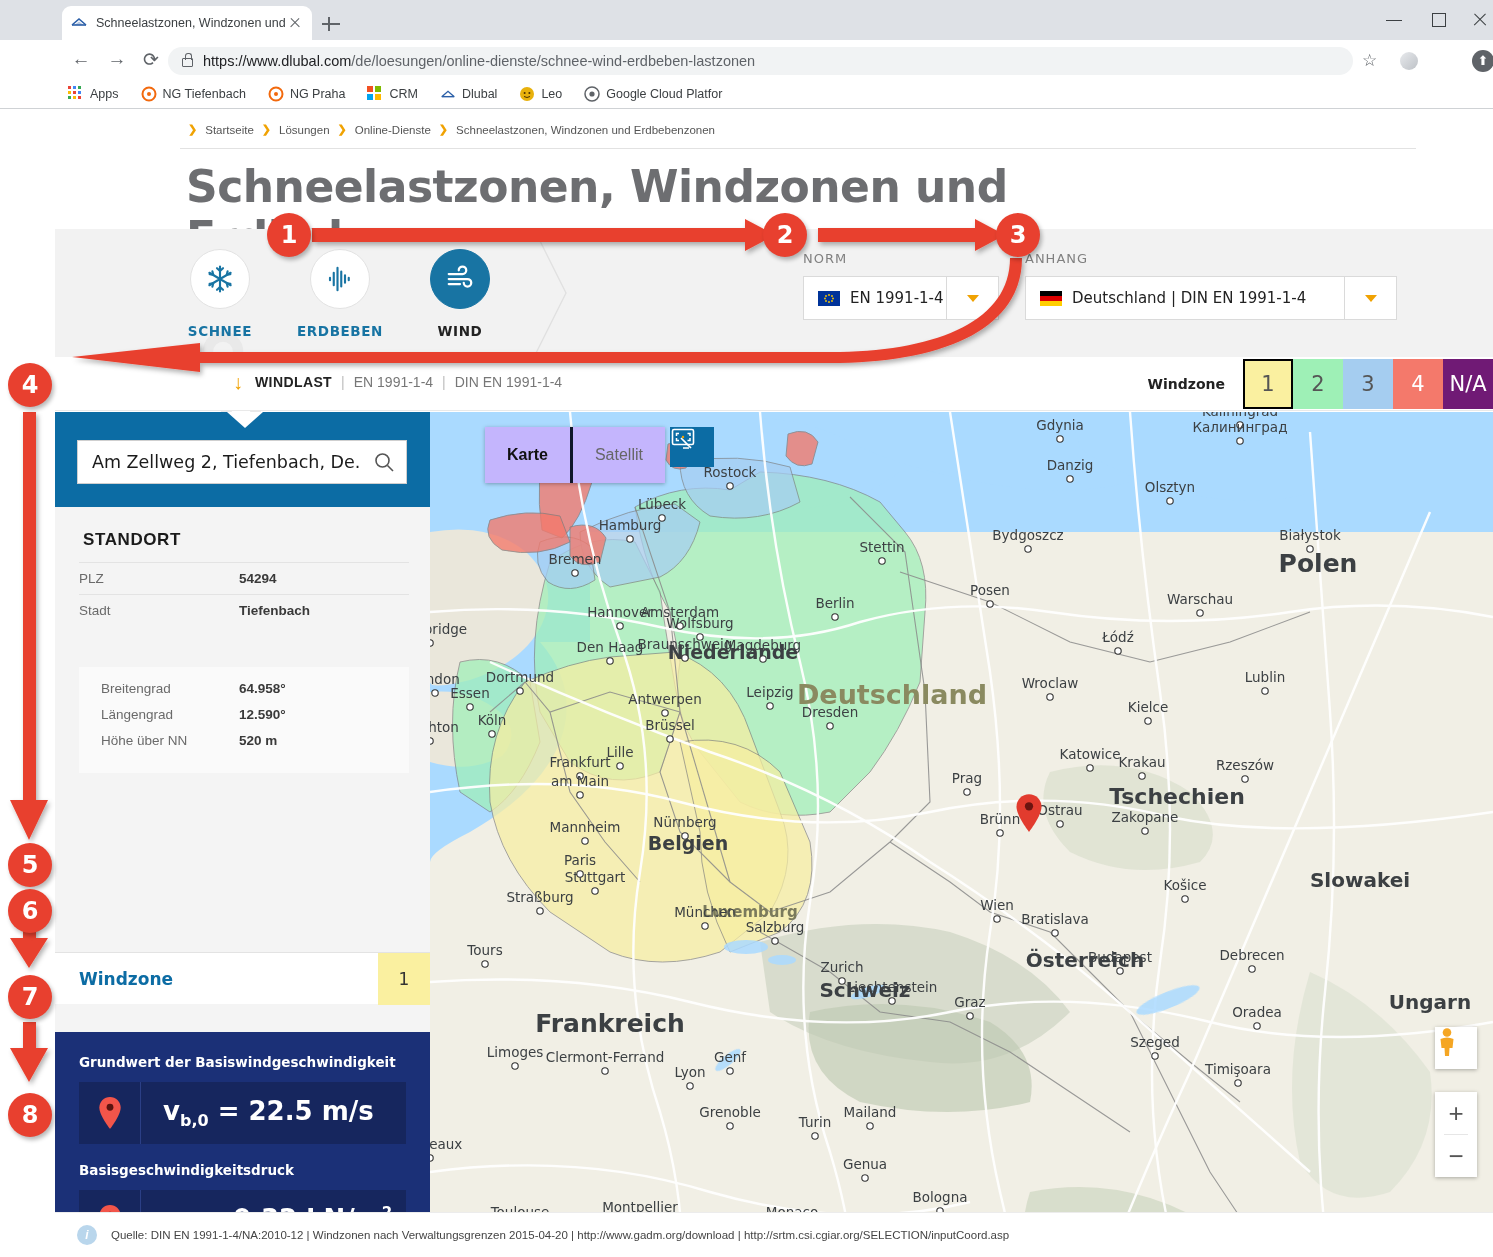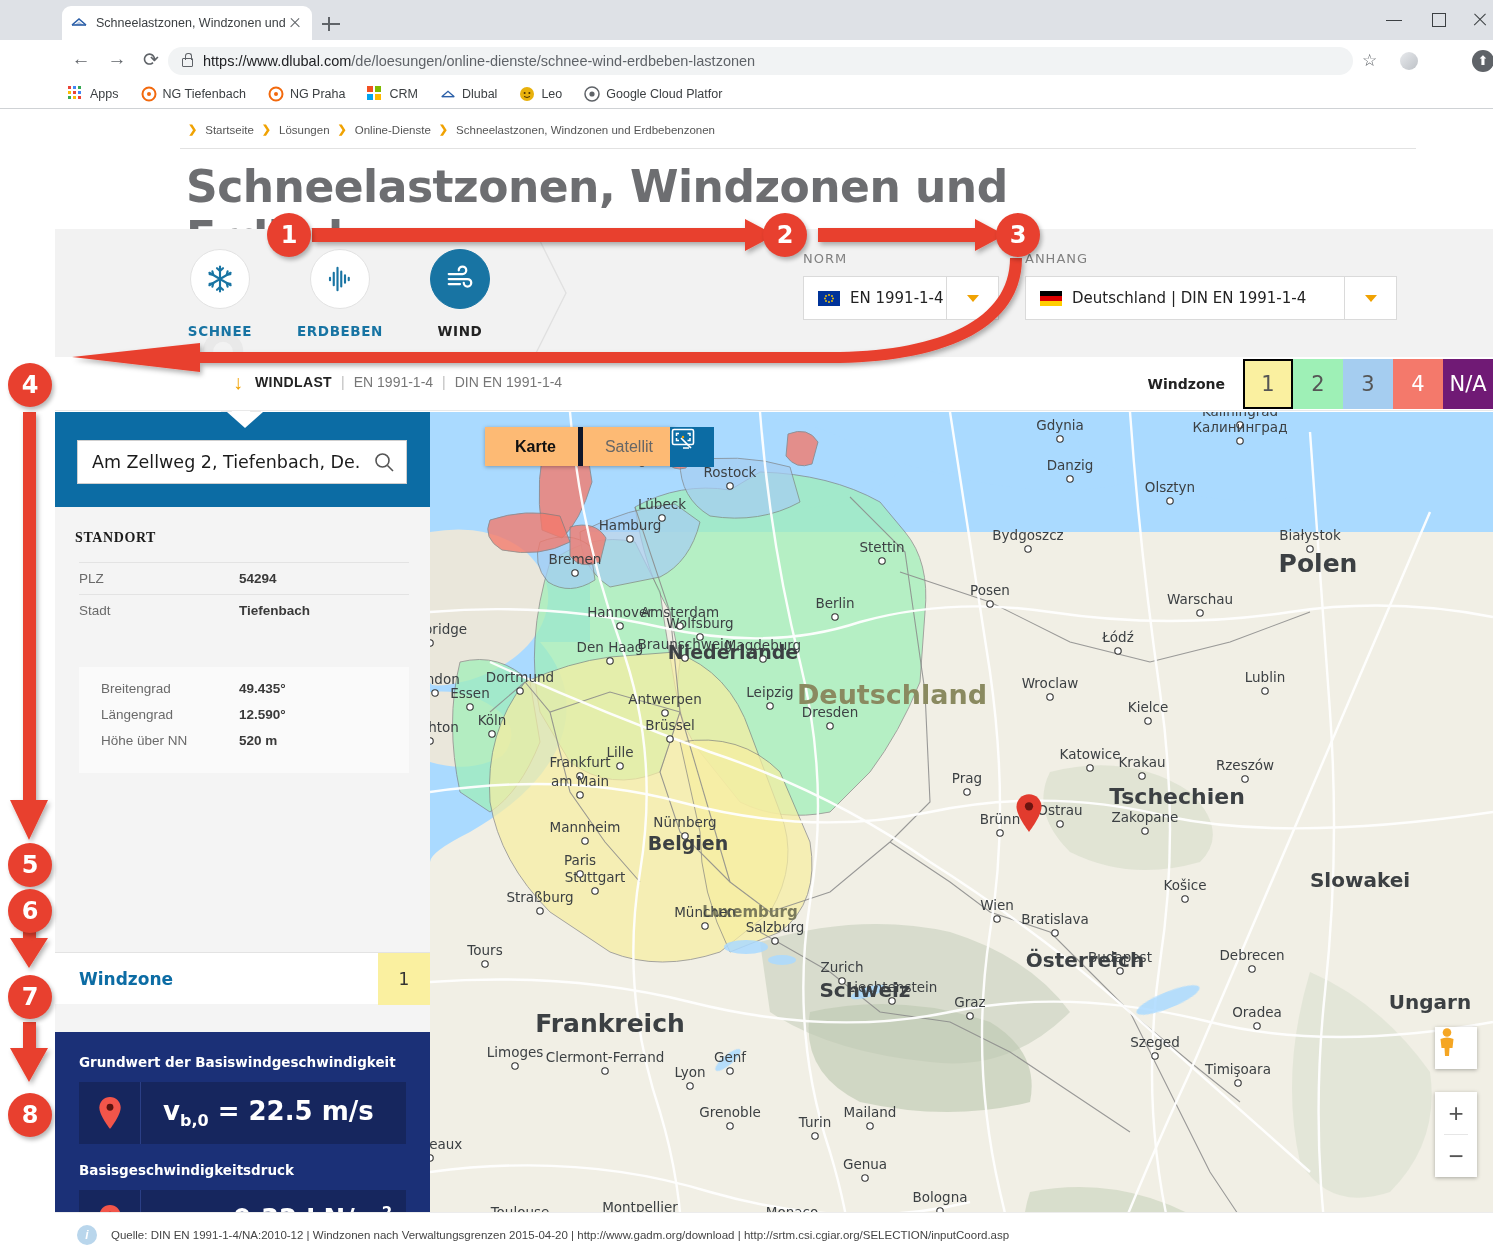--- a/index.html
+++ b/index.html
@@ -123,21 +123,21 @@
 
   
   .main { position: absolute; left: 55px; top: 303px; width: 1438px; height: 900px; }
   .sidebar { position: absolute; left: 0; top: 0; width: 375px; height: 900px; background: #f4f4f4; }
   .search-head { position: absolute; left: 0; top: 0; width: 375px; height: 95px; background: #0c6ca4; }
   .notch { position: absolute; left: 172px; top: 0; width: 0; height: 0; border-left: 18px solid transparent; border-right: 18px solid transparent; border-top: 16px solid #fff; }
   .search-wrap { position: absolute; left: 22px; top: 28px; width: 330px; height: 44px; background: #fff; border: 1px solid #cfcfcf; display: flex; align-items: center; }
   .search-val { flex: 1; padding-left: 14px; font-size: 17.5px; color: #1b1b1b; white-space: nowrap; overflow: hidden; font-family: "DejaVu Sans", sans-serif; }
   .mag { width: 44px; display: flex; align-items: center; justify-content: center; }
 
-  .sec-title { position: absolute; left: 20px; top: 118px; font-size: 14px; font-weight: bold; letter-spacing: .6px; color: #1b1b1b; font-family: Liberation Serif, serif; }
+  .sec-title { position: absolute; left: 28px; top: 118px; font-size: 17px; font-weight: bold; letter-spacing: .6px; color: #1b1b1b; font-family: Liberation Sans, sans-serif; }
   .kv-table { position: absolute; left: 24px; top: 150px; width: 330px; }
   .kv { display: flex; height: 32px; align-items: center; border-top: 1px solid #e3e3e3; font-size: 13.5px; }
   .kv .k { width: 160px; color: #6a6a6a; }
   .kv .v { color: #3a3a3a; font-weight: bold; }
   .coords { position: absolute; left: 24px; top: 255px; width: 330px; background: #fafafa; padding: 14px 0 14px 22px; }
   .coord { display: flex; height: 26px; align-items: flex-start; font-size: 13.5px; }
   .coord .k { width: 138px; color: #6a6a6a; }
   .coord .v { color: #3a3a3a; font-weight: bold; }
 
   .zone-row {
@@ -151,24 +151,24 @@
   .res-cap { color: #fff; font-size: 13.5px; font-weight: bold; font-family: "DejaVu Sans", sans-serif; }
   .res-box { margin-top: 12px; height: 62px; background: #16265e; display: flex; align-items: center; }
   .res-pin { width: 62px; display: flex; align-items: center; justify-content: center; border-right: 1px solid #2b3f86; height: 100%; }
   .res-val { padding-left: 22px; color: #fff; font-size: 26px; font-weight: bold; font-family: "DejaVu Sans", sans-serif; white-space: nowrap; }
   .res-val sub { font-size: 16px; }
   .res-val sup { font-size: 15px; }
 
   
   .map { position: absolute; left: 375px; top: 0; width: 1063px; height: 900px; overflow: hidden; background: #f2efe9; }
   .map svg { position: absolute; left: 0; top: 0; }
-  .map-type { position: absolute; left: 55px; top: 15px; height: 39px; background: #fdba74; display: flex; box-shadow: 0 1px 4px rgba(0,0,0,.3); padding-left: 8px; }
+  .map-type { position: absolute; left: 55px; top: 15px; height: 56px; background: #c4b5fd; display: flex; box-shadow: 0 1px 4px rgba(0,0,0,.3); }
   .mt { padding: 0 22px; display: flex; align-items: center; font-size: 16px; color: #666; }
   .mt.active { color: #111; font-weight: bold; }
-  .mt + .mt { border-left: 5px solid #0f172a; }
+  .mt + .mt { border-left: 3px solid #0f172a; }
   .fs-btn { position: absolute; left: 240px; top: 15px; width: 44px; height: 40px; background: #0c6ca4; display: flex; align-items: center; justify-content: center; }
   .pegman { position: absolute; right: 16px; top: 615px; width: 42px; height: 42px; background: #fff; box-shadow: 0 1px 4px rgba(0,0,0,.3); display: flex; align-items: center; justify-content: center; }
   .zoomctl { position: absolute; right: 16px; top: 680px; width: 42px; background: #fff; box-shadow: 0 1px 4px rgba(0,0,0,.3); }
   .zbtn { height: 42px; display: flex; align-items: center; justify-content: center; font-size: 26px; color: #555; }
   .zdiv { height: 1px; background: #e6e6e6; margin: 0 9px; }
 
   
   .footer { position: absolute; left: 55px; top: 1103px; width: 1438px; height: 45px; background: #fff; display: flex; align-items: center; border-top: 1px solid #ececec; }
   .info-i { margin-left: 22px; width: 20px; height: 20px; border-radius: 50%; background: #b9d6ec; color: #fff; font-size: 12px; font-style: italic; font-weight: bold; display: flex; align-items: center; justify-content: center; }
   .footer-txt { margin-left: 14px; font-size: 11.5px; color: #444; }
@@ -441,21 +441,21 @@
           </div>
           <div class="kv">
             <span class="k">Stadt</span>
             <span class="v">Tiefenbach</span>
           </div>
         </div>
 
         <div class="coords">
           <div class="coord">
             <span class="k">Breitengrad</span>
-            <span class="v">49.435°</span>
+            <span class="v">64.958°</span>
           </div>
           <div class="coord">
             <span class="k">Längengrad</span>
             <span class="v">12.590°</span>
           </div>
           <div class="coord">
             <span class="k">Höhe über NN</span>
             <span class="v">520 m</span>
           </div>
         </div>

